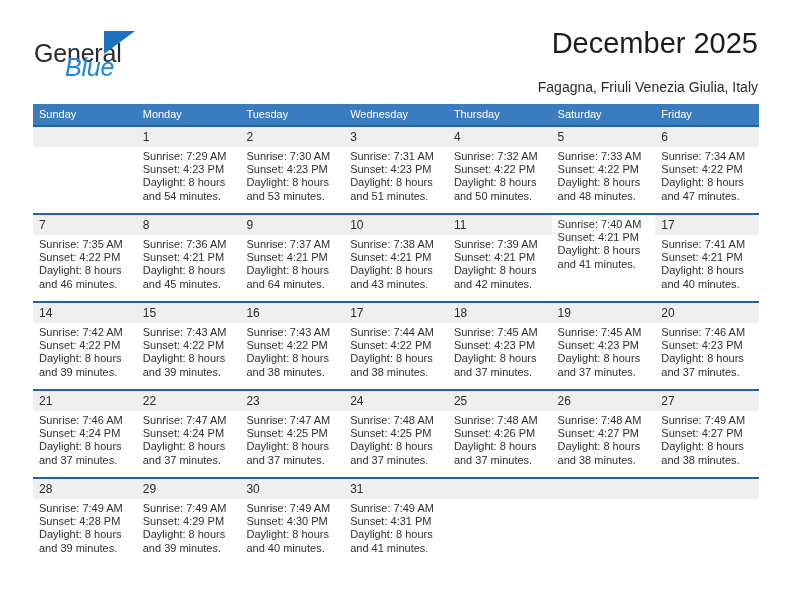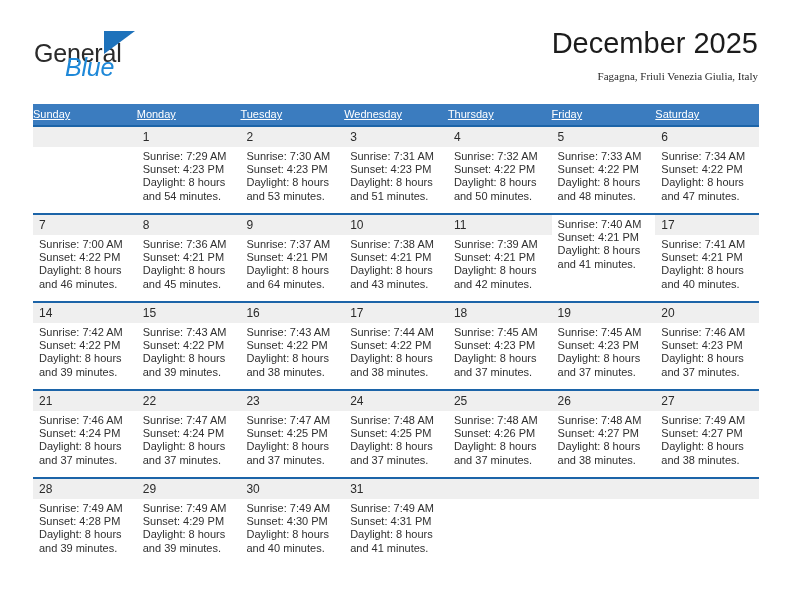--- a/index.html
+++ b/index.html
@@ -70,48 +70,47 @@
     top: -2px;
     text-align: right;
   }
   .cal-title {
     font-size: 29px;
     color: #1c1c1c;
     line-height: 38px;
     white-space: nowrap;
   }
   .cal-subtitle {
-    font-size: 11px;
+    font-size: 14px;
     color: #2a2a2a;
     line-height: 22px;
-    margin-top: 3px;
+    margin-top: 14px;
     white-space: nowrap;
-    font-family: Liberation Serif, serif;
   }
 
   
   .calendar {
     position: absolute;
     left: 33px;
     top: 104px;
     width: 726px;
   }
   .weekdays {
     display: flex;
     background: #3b7cbf;
     height: 21px;
   }
   .weekday {
     flex: 1 1 0;
     color: #ffffff;
     font-size: 11px;
     line-height: 21px;
+    padding-left: 6px;
     box-sizing: border-box;
     white-space: nowrap;
-    text-decoration: underline;
   }
   .week {
     display: flex;
     border-top: 2px solid #1c64a8;
     height: 88px;
     box-sizing: border-box;
   }
   .week:first-of-type {
     border-top: none;
   }
@@ -167,22 +166,22 @@
   </div>
 
   <div class="calendar">
 
     <div class="weekdays">
       <div class="weekday">Sunday</div>
       <div class="weekday">Monday</div>
       <div class="weekday">Tuesday</div>
       <div class="weekday">Wednesday</div>
       <div class="weekday">Thursday</div>
+      <div class="weekday">Saturday</div>
       <div class="weekday">Friday</div>
-      <div class="weekday">Saturday</div>
     </div>
 
     <div class="week">
       <div class="day empty">
         <div class="day-num-band"></div>
         <div class="day-info">
           <div></div>
           <div></div>
           <div class="daylight"></div>
         </div>
@@ -234,21 +233,21 @@
           <div>Sunset: 4:22 PM</div>
           <div class="daylight">Daylight: 8 hours and 47 minutes.</div>
         </div>
       </div>
     </div>
 
     <div class="week">
       <div class="day">
         <div class="day-num-band">7</div>
         <div class="day-info">
-          <div>Sunrise: 7:00 AM</div>
+          <div>Sunrise: 7:35 AM</div>
           <div>Sunset: 4:22 PM</div>
           <div class="daylight">Daylight: 8 hours and 46 minutes.</div>
         </div>
       </div>
       <div class="day">
         <div class="day-num-band">8</div>
         <div class="day-info">
           <div>Sunrise: 7:36 AM</div>
           <div>Sunset: 4:21 PM</div>
           <div class="daylight">Daylight: 8 hours and 45 minutes.</div>

